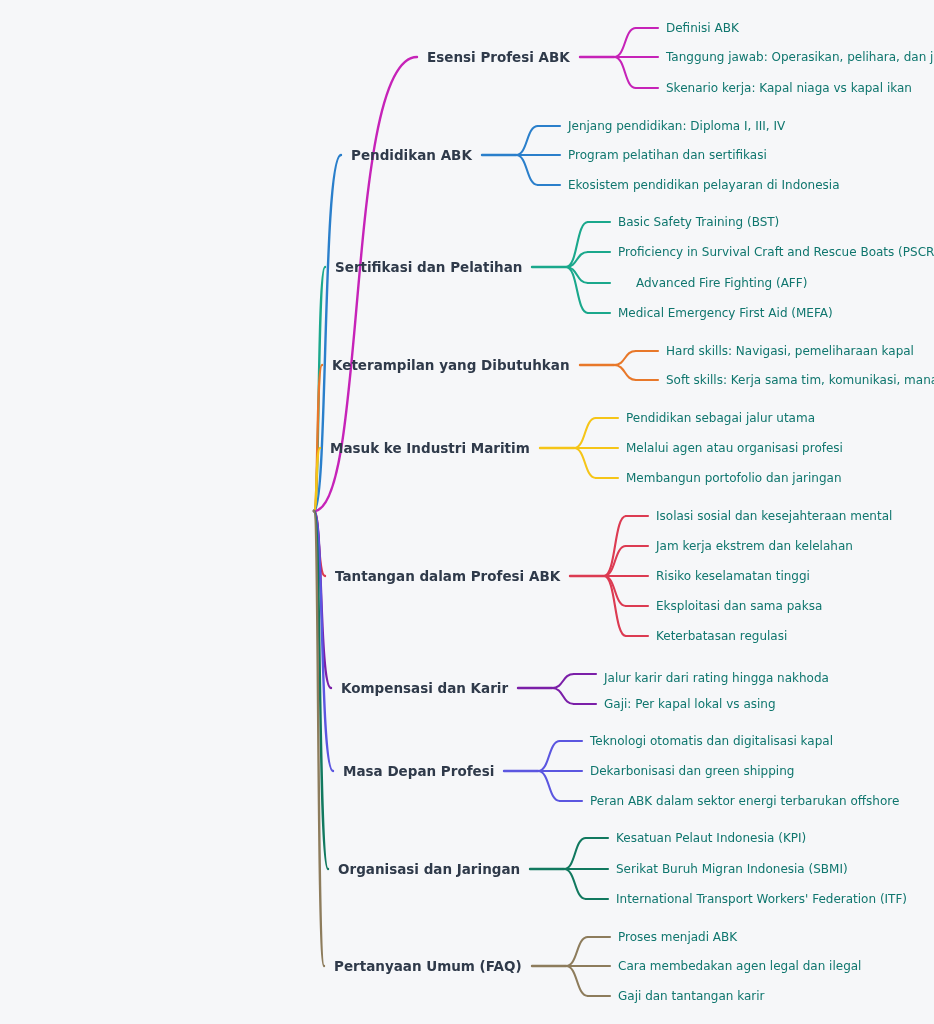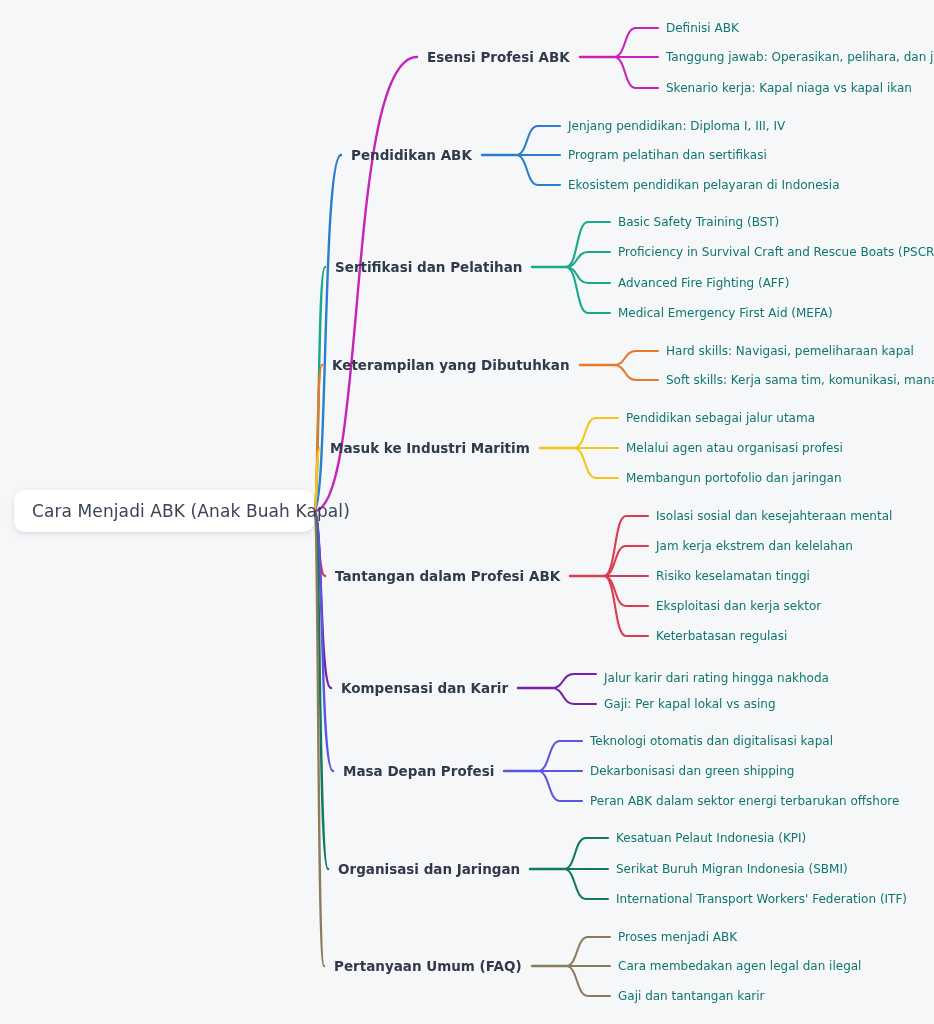--- a/index.html
+++ b/index.html
@@ -146,50 +146,47 @@
       <path d="M 314 511 C 319.2 511, 317 966, 324 966" stroke="#8d7c5c" stroke-width="2.4" fill="none" stroke-linecap="round"></path>
       <path d="M 532 966 L 566 966" stroke="#8d7c5c" stroke-width="2.4" fill="none" stroke-linecap="round"></path>
       <path d="M 566 966 C 578.1 966, 575.9 937, 588 937" stroke="#8d7c5c" stroke-width="2.1" fill="none" stroke-linecap="round"></path>
       <path d="M 588 937 L 610 937" stroke="#8d7c5c" stroke-width="2.1" fill="none" stroke-linecap="round"></path>
       <path d="M 566 966 C 578.1 966, 575.9 966, 588 966" stroke="#8d7c5c" stroke-width="2.1" fill="none" stroke-linecap="round"></path>
       <path d="M 588 966 L 610 966" stroke="#8d7c5c" stroke-width="2.1" fill="none" stroke-linecap="round"></path>
       <path d="M 566 966 C 578.1 966, 575.9 996, 588 996" stroke="#8d7c5c" stroke-width="2.1" fill="none" stroke-linecap="round"></path>
       <path d="M 588 996 L 610 996" stroke="#8d7c5c" stroke-width="2.1" fill="none" stroke-linecap="round"></path>
     </svg>
 
-  <div class="root-node" style="left: 14px; top: 490px; width: 300px; height: 42px; background: rgb(255, 255, 255);">
-    <span class="root-label">Cara Menjadi ABK (Anak Buah Kapal)</span>
-  </div>
 
   <div id="labels-layer">
       <div class="branch-label" style="left: 427px; top: 57px;">Esensi Profesi ABK</div>
       <div class="leaf-label" style="left: 666px; top: 28px;">Definisi ABK</div>
       <div class="leaf-label" style="left: 666px; top: 57px;">Tanggung jawab: Operasikan, pelihara, dan jaga kapal</div>
       <div class="leaf-label" style="left: 666px; top: 88px;">Skenario kerja: Kapal niaga vs kapal ikan</div>
       <div class="branch-label" style="left: 351px; top: 155px;">Pendidikan ABK</div>
       <div class="leaf-label" style="left: 568px; top: 126px;">Jenjang pendidikan: Diploma I, III, IV</div>
       <div class="leaf-label" style="left: 568px; top: 155px;">Program pelatihan dan sertifikasi</div>
       <div class="leaf-label" style="left: 568px; top: 185px;">Ekosistem pendidikan pelayaran di Indonesia</div>
       <div class="branch-label" style="left: 335px; top: 267px;">Sertifikasi dan Pelatihan</div>
       <div class="leaf-label" style="left: 618px; top: 222px;">Basic Safety Training (BST)</div>
       <div class="leaf-label" style="left: 618px; top: 252px;">Proficiency in Survival Craft and Rescue Boats (PSCRB)</div>
-      <div class="leaf-label" style="left: 618px; top: 283px; text-align: right;">Advanced Fire Fighting (AFF)</div>
+      <div class="leaf-label" style="left: 636px; top: 283px; text-align: right;">Advanced Fire Fighting (AFF)</div>
       <div class="leaf-label" style="left: 618px; top: 313px;">Medical Emergency First Aid (MEFA)</div>
       <div class="branch-label" style="left: 332px; top: 365px;">Keterampilan yang Dibutuhkan</div>
       <div class="leaf-label" style="left: 666px; top: 351px;">Hard skills: Navigasi, pemeliharaan kapal</div>
       <div class="leaf-label" style="left: 666px; top: 380px;">Soft skills: Kerja sama tim, komunikasi, manajemen stres</div>
       <div class="branch-label" style="left: 330px; top: 448px;">Masuk ke Industri Maritim</div>
       <div class="leaf-label" style="left: 626px; top: 418px;">Pendidikan sebagai jalur utama</div>
       <div class="leaf-label" style="left: 626px; top: 448px;">Melalui agen atau organisasi profesi</div>
       <div class="leaf-label" style="left: 626px; top: 478px;">Membangun portofolio dan jaringan</div>
       <div class="branch-label" style="left: 335px; top: 576px;">Tantangan dalam Profesi ABK</div>
       <div class="leaf-label" style="left: 656px; top: 516px;">Isolasi sosial dan kesejahteraan mental</div>
       <div class="leaf-label" style="left: 656px; top: 546px;">Jam kerja ekstrem dan kelelahan</div>
       <div class="leaf-label" style="left: 656px; top: 576px;">Risiko keselamatan tinggi</div>
-      <div class="leaf-label" style="left: 656px; top: 606px;">Eksploitasi dan kerja sektor</div>
+      <div class="leaf-label" style="left: 656px; top: 606px;">Eksploitasi dan sama paksa</div>
       <div class="leaf-label" style="left: 656px; top: 636px;">Keterbatasan regulasi</div>
       <div class="branch-label" style="left: 341px; top: 688px;">Kompensasi dan Karir</div>
       <div class="leaf-label" style="left: 604px; top: 650px; margin-top: 28px;">Jalur karir dari rating hingga nakhoda</div>
       <div class="leaf-label" style="left: 604px; top: 704px; text-align: right;">Gaji: Per kapal lokal vs asing</div>
       <div class="branch-label" style="left: 343px; top: 771px;">Masa Depan Profesi</div>
       <div class="leaf-label" style="left: 590px; top: 741px;">Teknologi otomatis dan digitalisasi kapal</div>
       <div class="leaf-label" style="left: 590px; top: 771px;">Dekarbonisasi dan green shipping</div>
       <div class="leaf-label" style="left: 590px; top: 801px;">Peran ABK dalam sektor energi terbarukan offshore</div>
       <div class="branch-label" style="left: 338px; top: 869px;">Organisasi dan Jaringan</div>
       <div class="leaf-label" style="left: 616px; top: 838px;">Kesatuan Pelaut Indonesia (KPI)</div>

